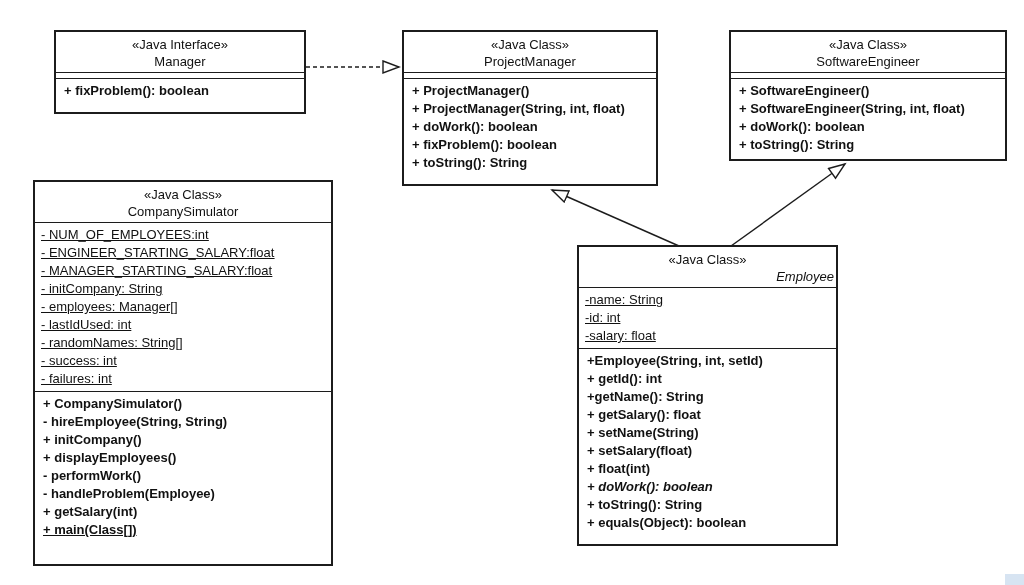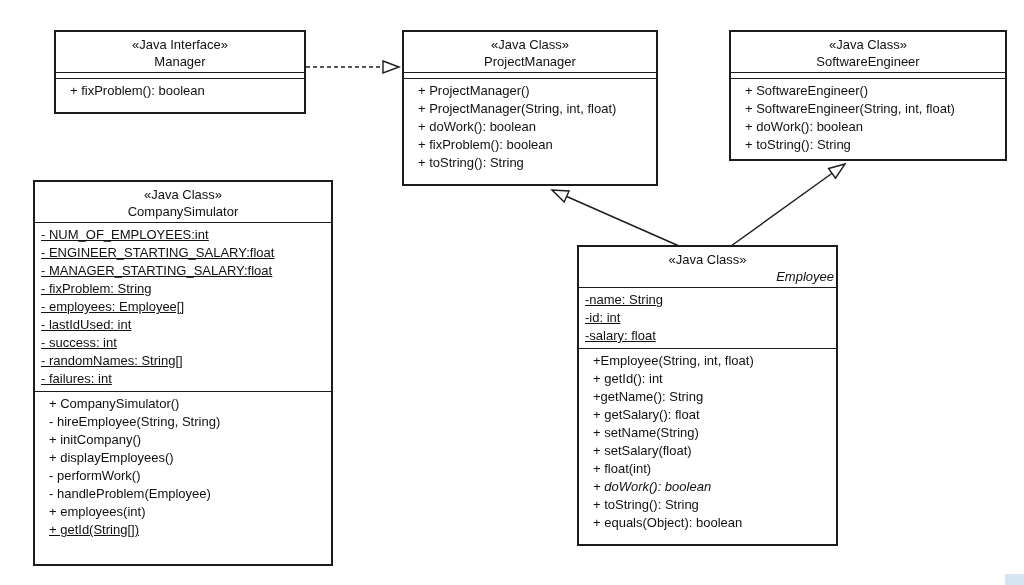--- a/index.html
+++ b/index.html
@@ -15,21 +15,21 @@
   }
   .title{
     flex:none;text-align:center;padding:4px 2px 2px 2px;
     border-bottom:1.5px solid #1c1c1c;
   }
   .stereo{font-size:13px;line-height:17px;}
   .cname{font-size:13px;line-height:17px;}
   .cname.i{font-style:italic;text-align:right;}
   .attrs{flex:none;min-height:5px;border-bottom:1.5px solid #1c1c1c;padding:3px 0;text-decoration:underline;}
   .attrs:empty{padding:0;}
-  .methods{flex:1;padding:3px 0 4px 8px;}
+  .methods{flex:1;padding:3px 0 4px 2px;font-weight:bold;}
   .member{
     font-size:13px;line-height:18px;padding-left:6px;white-space:nowrap;
   }
   .member.u{text-decoration:underline;}
   .member.i{font-style:italic;}
   .corner-artifact{
     position:absolute;left:1005px;top:574px;width:19px;height:11px;
     background:#d7e4f2;z-index:3;
   }
 </style>
@@ -91,51 +91,51 @@
 
   <div class="uml-box" style="left:33px;top:180px;width:300px;height:386px">
     <div class="title">
       <div class="stereo">«Java Class»</div>
       <div class="cname">CompanySimulator</div>
     </div>
     <div class="attrs">
         <div class="member u">- NUM_OF_EMPLOYEES:int</div>
         <div class="member u">- ENGINEER_STARTING_SALARY:float</div>
         <div class="member u">- MANAGER_STARTING_SALARY:float</div>
-        <div class="member">- fixProblem: String</div>
-        <div class="member">- employees: Employee[]</div>
+        <div class="member">- initCompany: String</div>
+        <div class="member">- employees: Manager[]</div>
         <div class="member">- lastIdUsed: int</div>
+        <div class="member">- randomNames: String[]</div>
         <div class="member">- success: int</div>
-        <div class="member">- randomNames: String[]</div>
         <div class="member">- failures: int</div>
       </div>
     <div class="methods">
         <div class="member">+ CompanySimulator()</div>
         <div class="member">- hireEmployee(String, String)</div>
         <div class="member">+ initCompany()</div>
         <div class="member">+ displayEmployees()</div>
         <div class="member">- performWork()</div>
         <div class="member">- handleProblem(Employee)</div>
-        <div class="member">+ employees(int)</div>
-        <div class="member u">+ getId(String[])</div>
+        <div class="member">+ getSalary(int)</div>
+        <div class="member u">+ main(Class[])</div>
       </div>
   </div>
 
   <div class="uml-box" style="left:577px;top:245px;width:261px;height:301px">
     <div class="title">
       <div class="stereo">«Java Class»</div>
       <div class="cname i">Employee</div>
     </div>
     <div class="attrs">
         <div class="member">-name: String</div>
         <div class="member">-id: int</div>
         <div class="member">-salary: float</div>
       </div>
     <div class="methods">
-        <div class="member">+Employee(String, int, float)</div>
+        <div class="member">+Employee(String, int, setId)</div>
         <div class="member">+ getId(): int</div>
         <div class="member">+getName(): String</div>
         <div class="member">+ getSalary(): float</div>
         <div class="member">+ setName(String)</div>
         <div class="member">+ setSalary(float)</div>
         <div class="member">+ float(int)</div>
         <div class="member i">+ doWork(): boolean</div>
         <div class="member">+ toString(): String</div>
         <div class="member">+ equals(Object): boolean</div>
       </div>

